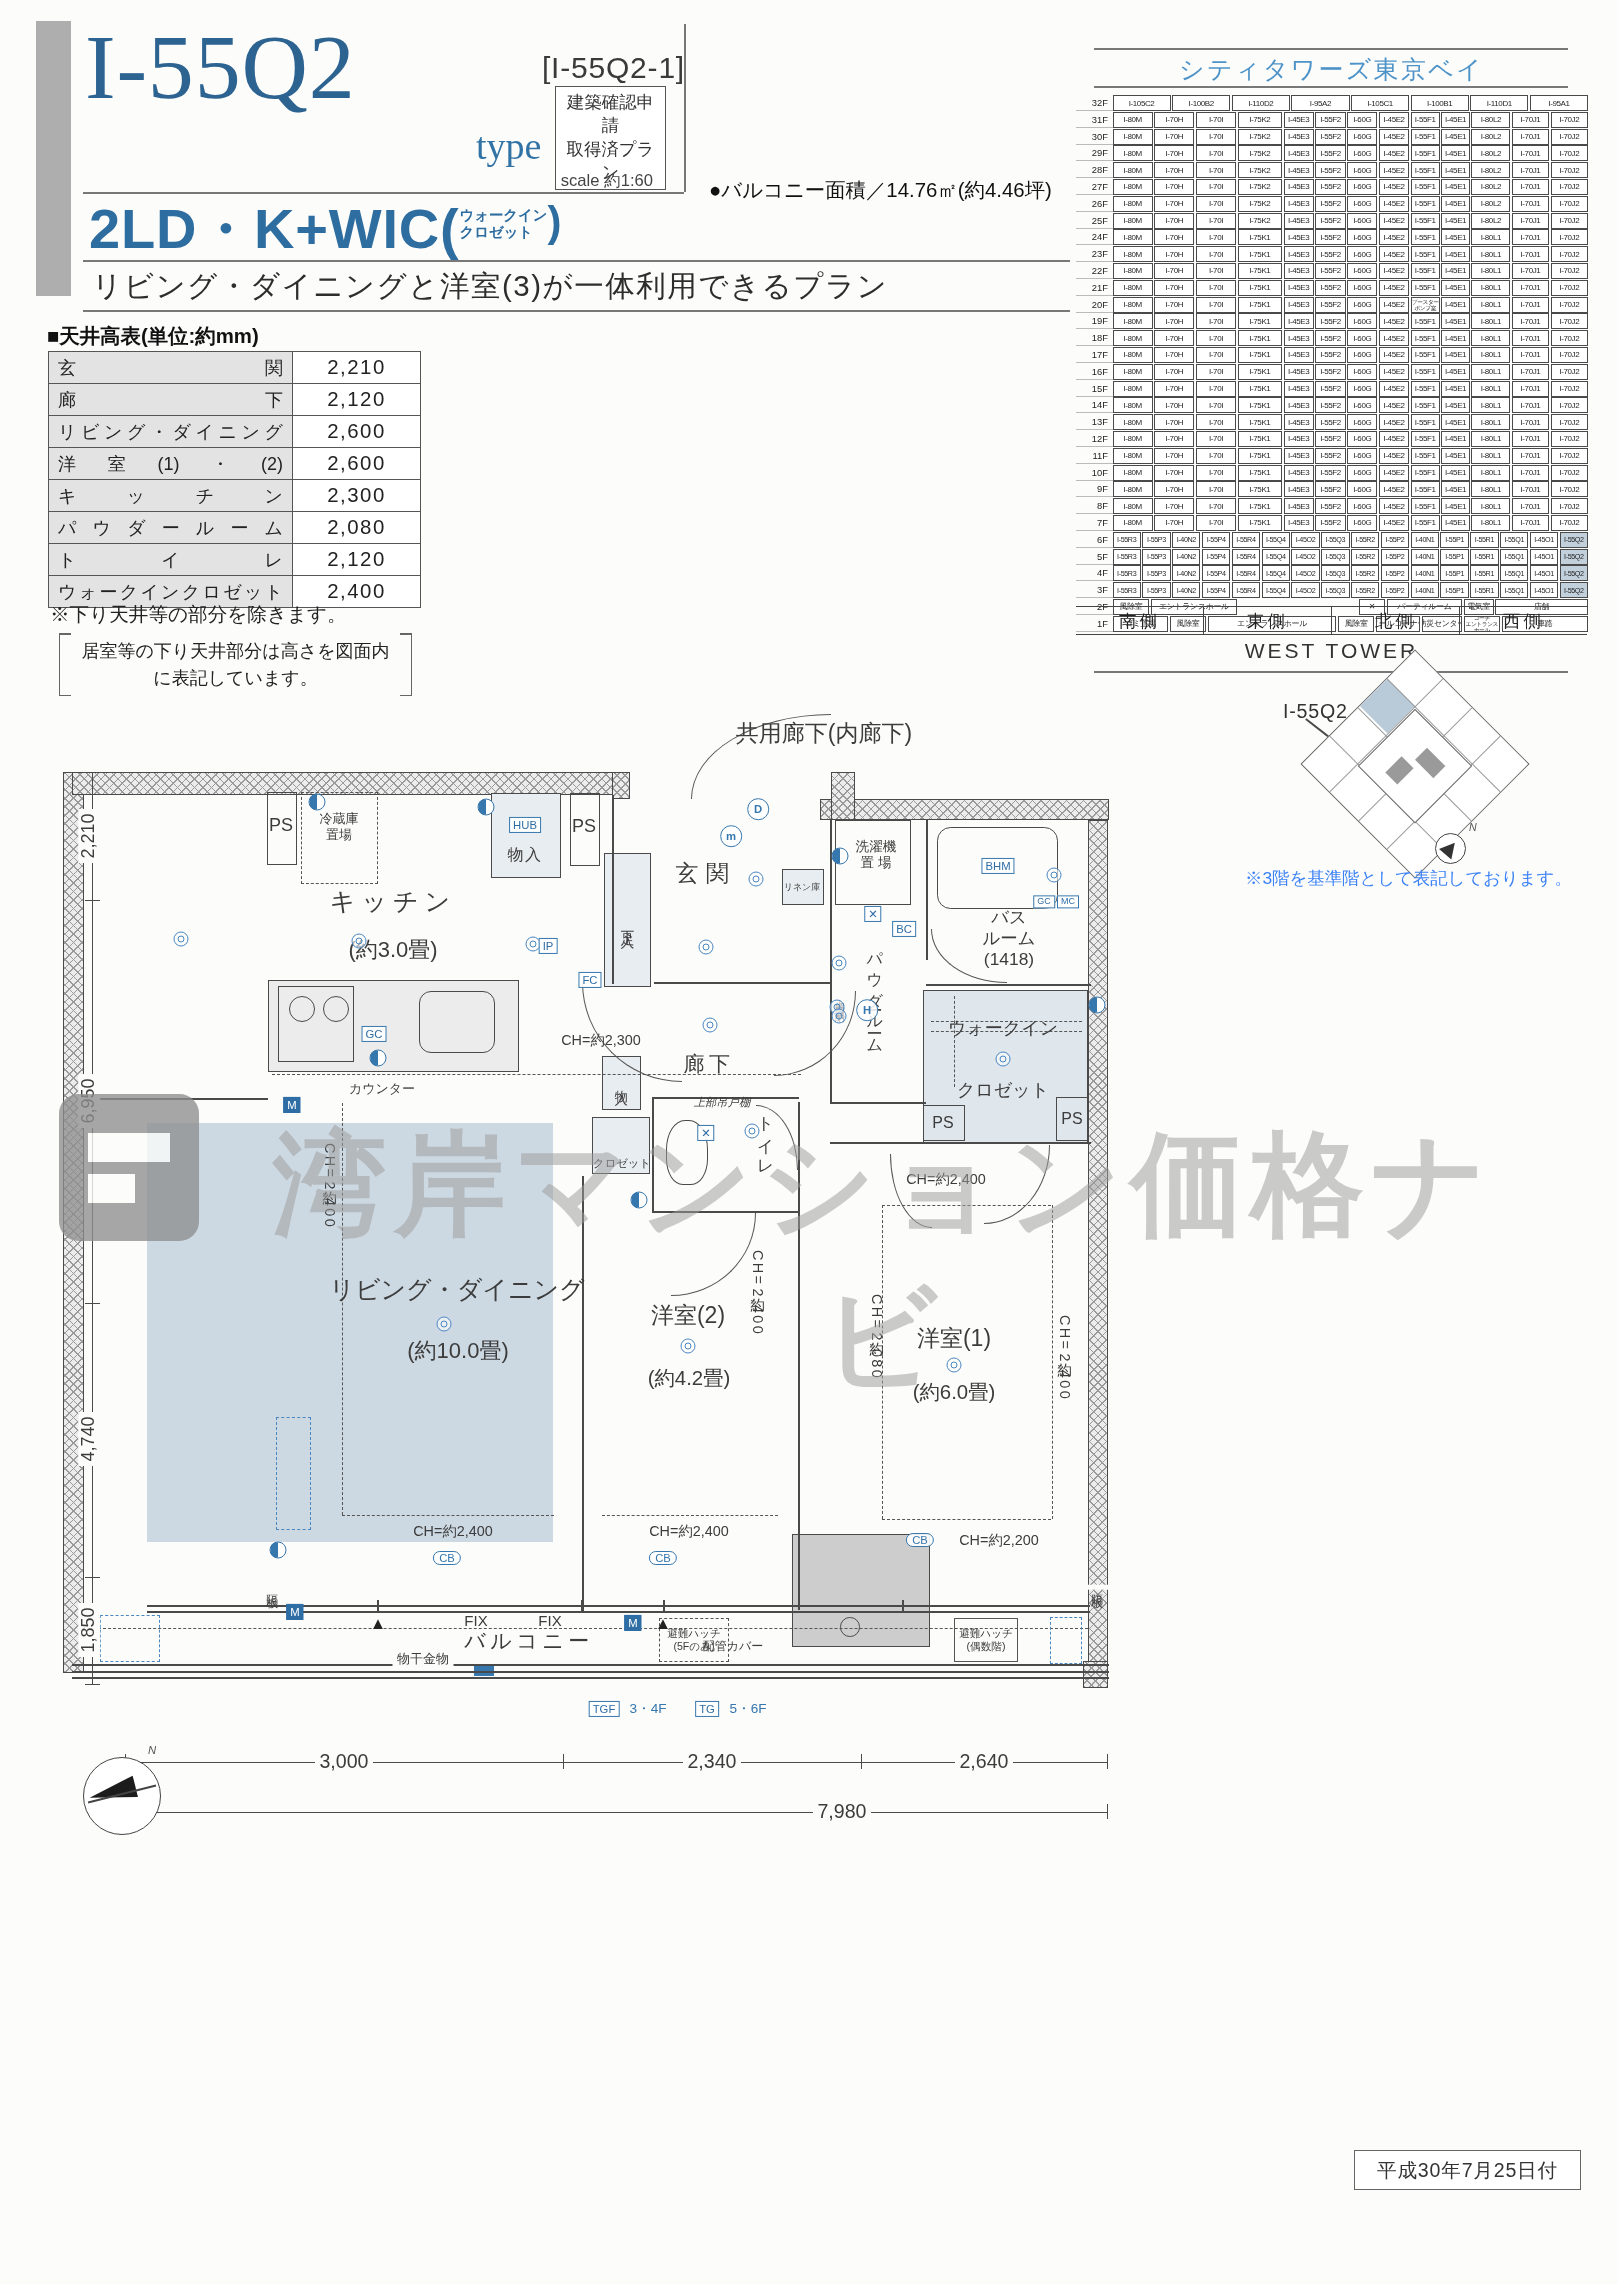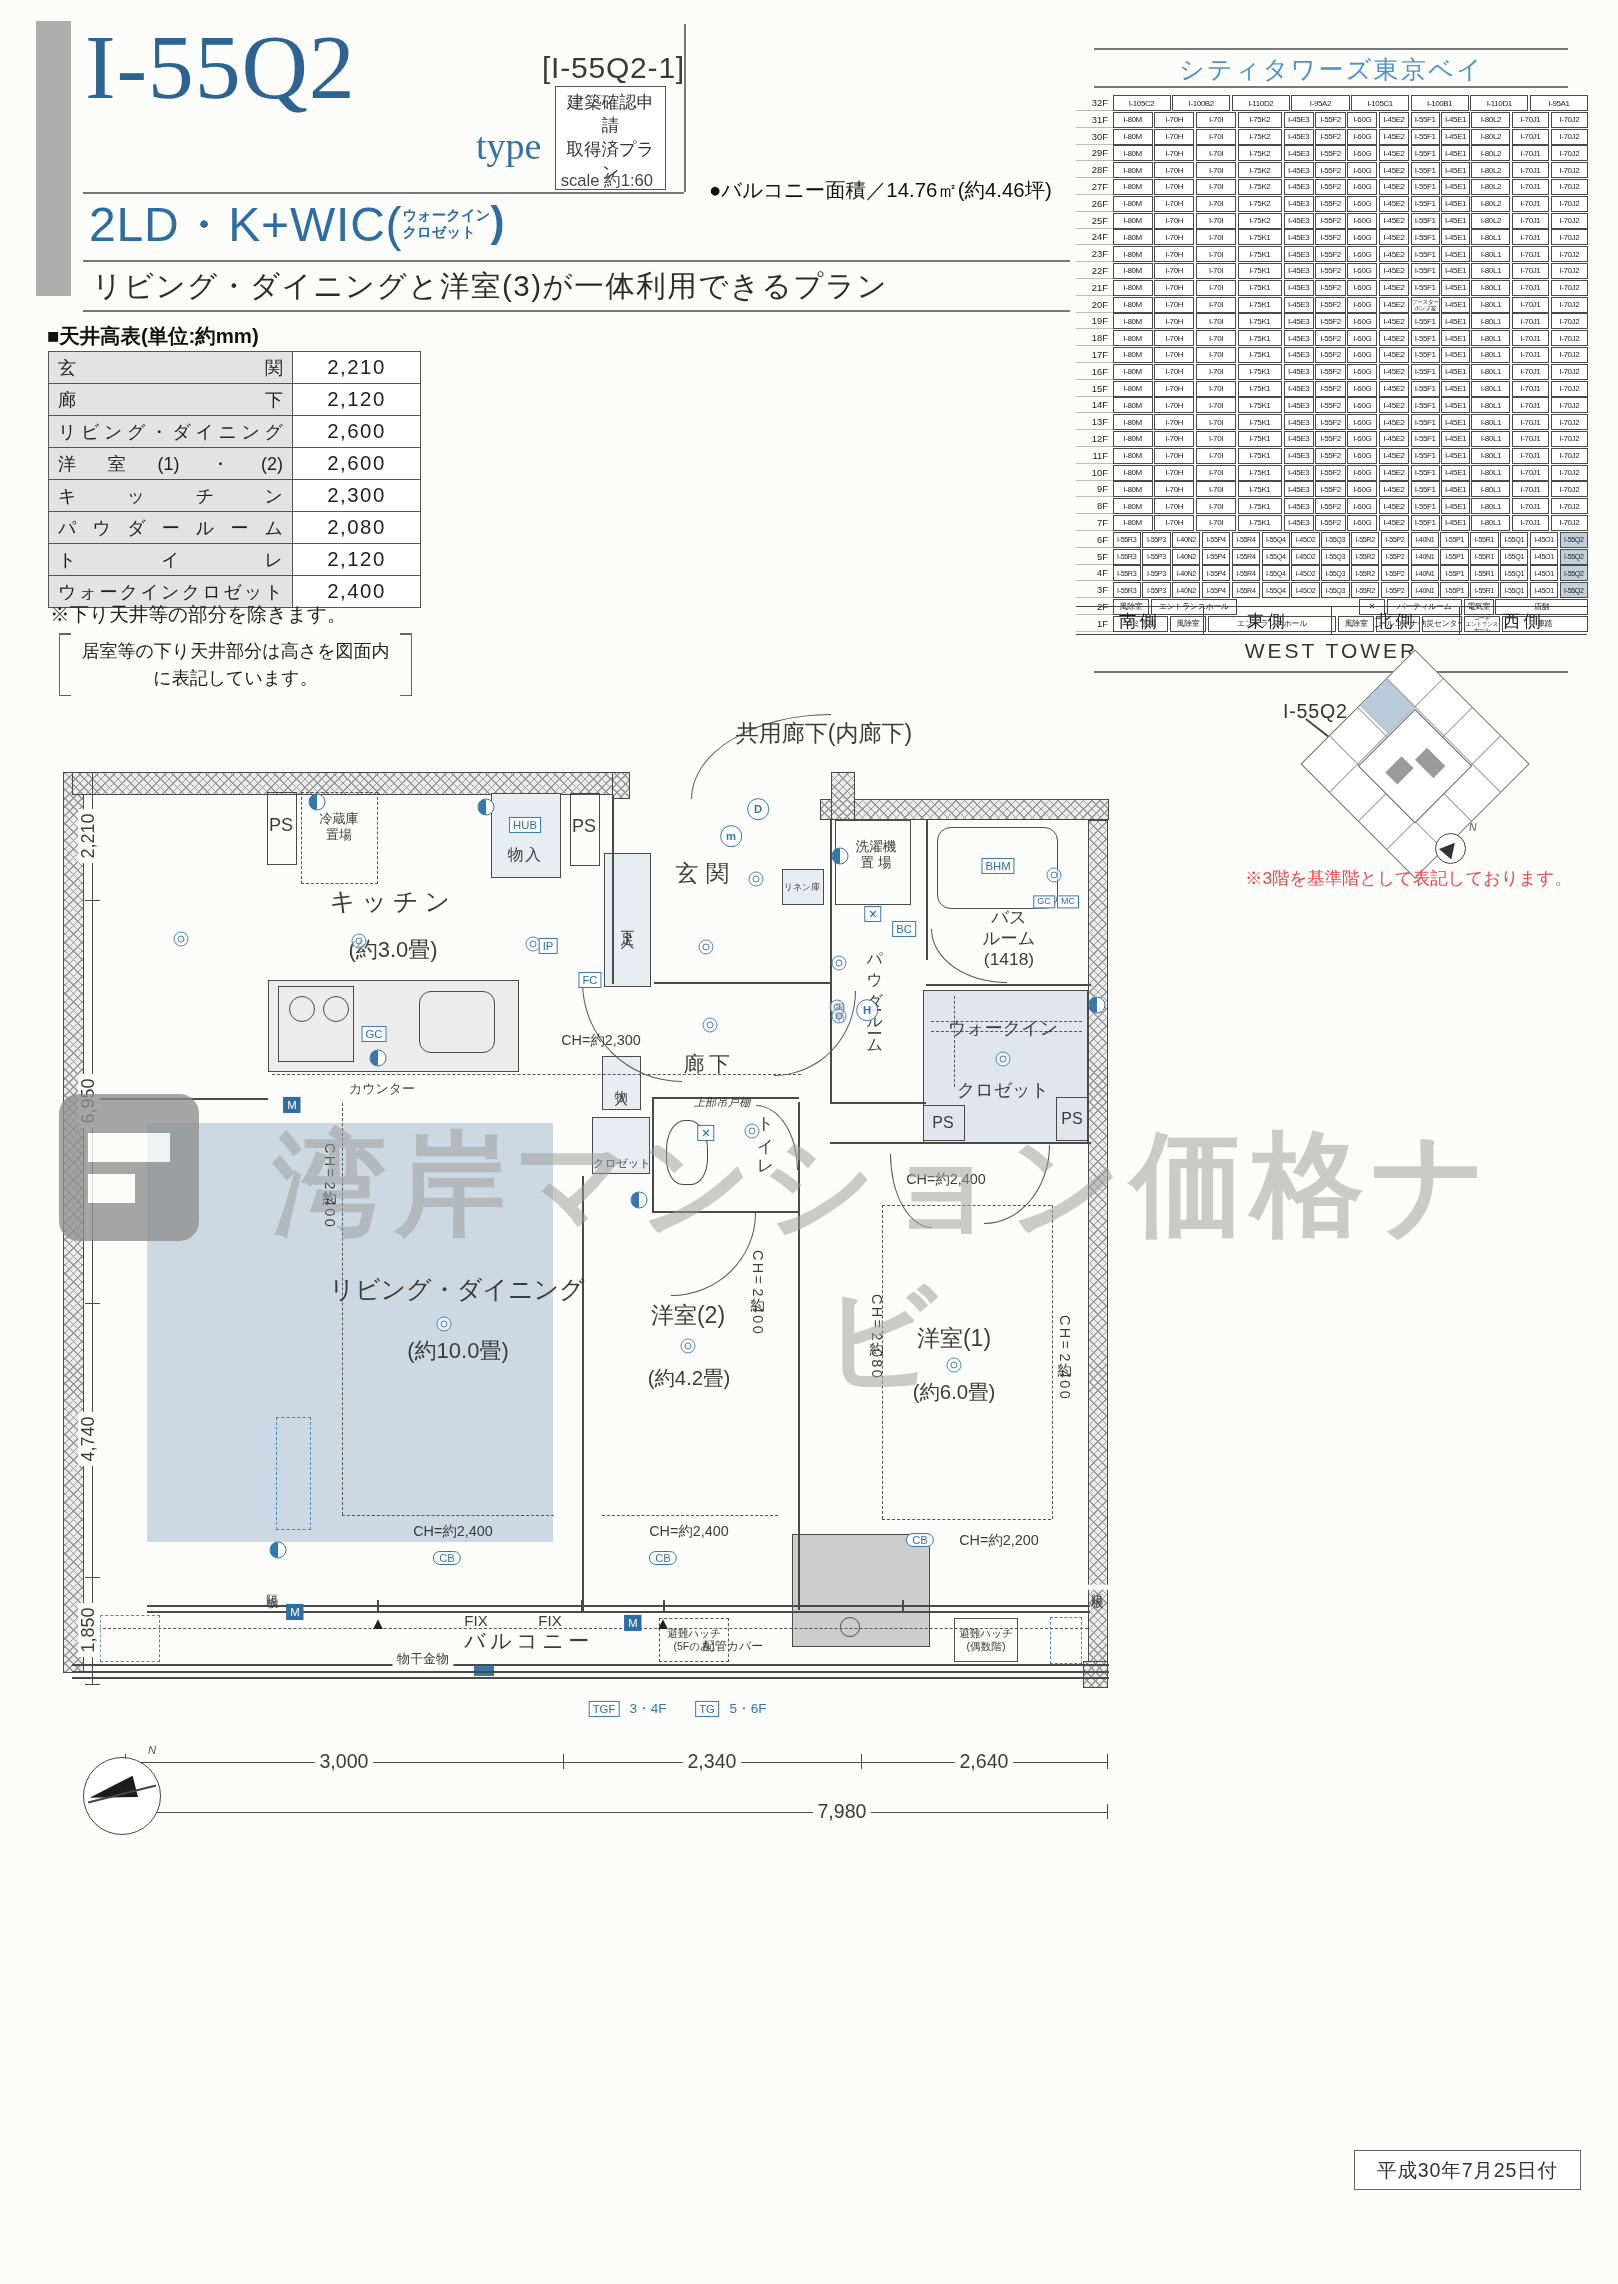--- a/index.html
+++ b/index.html
@@ -11,21 +11,21 @@
   #unit-title{left:85px;top:16.6px;font-family:"Liberation Serif",serif;font-size:92px;
               color:#2c6391;letter-spacing:0.8px;line-height:1.1}
   #type-word{left:476px;top:124px;font-size:38px;color:#3173a5;font-family:"Liberation Serif",serif}
   #plan-code{left:487px;top:51px;width:198px;text-align:right;font-size:30px;color:#3a3a3a;letter-spacing:0.8px}
   #approval-box{left:555px;top:86px;width:100px;border:1.5px solid #555;padding:3.8px 4.5px;
                 font-size:17.4px;line-height:1.35;color:#333;text-align:center;white-space:pre-line;background:#fff}
   #scale-note{left:521px;top:170px;width:132px;text-align:right;font-size:16.6px;color:#444}
   .hrule{background:#787878;height:1.5px}
   #vline1{left:684px;top:24px;width:1.5px;height:168px;background:#787878}
   #layout-line{left:89px;top:201px;display:flex;align-items:flex-start;color:#2e6da0}
-  #layout-main{font-size:48px;font-weight:normal;letter-spacing:0.8px;line-height:1}
+  #layout-main{font-size:56px;font-weight:bold;letter-spacing:0.8px;line-height:1}
   #layout-paren{font-size:14.4px;line-height:1.15;margin-top:6px;font-weight:bold}
   #layout-close{font-size:42px;font-weight:bold;line-height:1}
   #catch-line{left:92px;top:267px;font-size:29.5px;color:#2d2d2d;letter-spacing:1.5px}
   #area-block{left:709px;top:174px;width:363px}
   .area-row{display:flex;align-items:baseline;white-space:nowrap}
   .area-label{font-size:22px;color:#111}
   .area-big{font-size:48px;color:#222;letter-spacing:0.8px}
   .area-unit{font-size:20.4px;color:#222}
   .area-small{font-size:20.4px;color:#111;margin-top:1.5px}
   
@@ -57,21 +57,21 @@
   #tower-dirs{left:1076px;top:606px;width:511px;display:flex;border-top:1.5px solid #444;border-bottom:1.5px solid #444;height:27px}
   .dir-cell{flex:1;display:flex;align-items:center;justify-content:center;font-size:17.4px;letter-spacing:3px;color:#222}
   .dir-cell + .dir-cell{border-left:1.5px solid #444}
   #tower-name{left:1076px;top:639px;width:511px;text-align:center;font-size:21px;letter-spacing:3px;color:#333}
   
   #loc-label{left:1283px;top:700px;font-size:19.6px;color:#333;letter-spacing:0.8px}
   #loc-map{left:1334px;top:683px;width:160px;height:160px;transform:rotate(45deg);border:1.5px solid #666;background:#fff}
   .loc-g{position:absolute;background:#9a9a9a}
   #loc-inner{position:absolute;left:41px;top:41px;width:79px;height:79px;background:#fff;border:1.5px solid #666}
   #loc-hl{position:absolute;left:0;top:39px;width:39px;height:39px;background:#b9cbd9}
-  #loc-note{left:1245px;top:866px;font-size:17.4px;color:#ef4444}
+  #loc-note{left:1245px;top:866px;font-size:17.4px;color:#3b82f6}
   .compass{border:1.9px solid #444;border-radius:50%;background:#fff}
   
   .hatch{position:absolute;background:#ececec;border:1.1px solid #4a4a4a;box-sizing:border-box;
     background-image:repeating-linear-gradient(45deg,#9a9a9a 0 1.1px,transparent 1.1px 6px),
                      repeating-linear-gradient(-45deg,#9a9a9a 0 1.1px,transparent 1.1px 6px)}
   .shape{position:absolute;box-sizing:border-box}
   .pline{position:absolute;background:#4a4a4a}
   .dash{position:absolute;box-sizing:border-box}
   .door{position:absolute;box-sizing:border-box}
   .plabel{position:absolute;color:#3c3c3c;white-space:nowrap;transform:translate(-50%,-50%);

